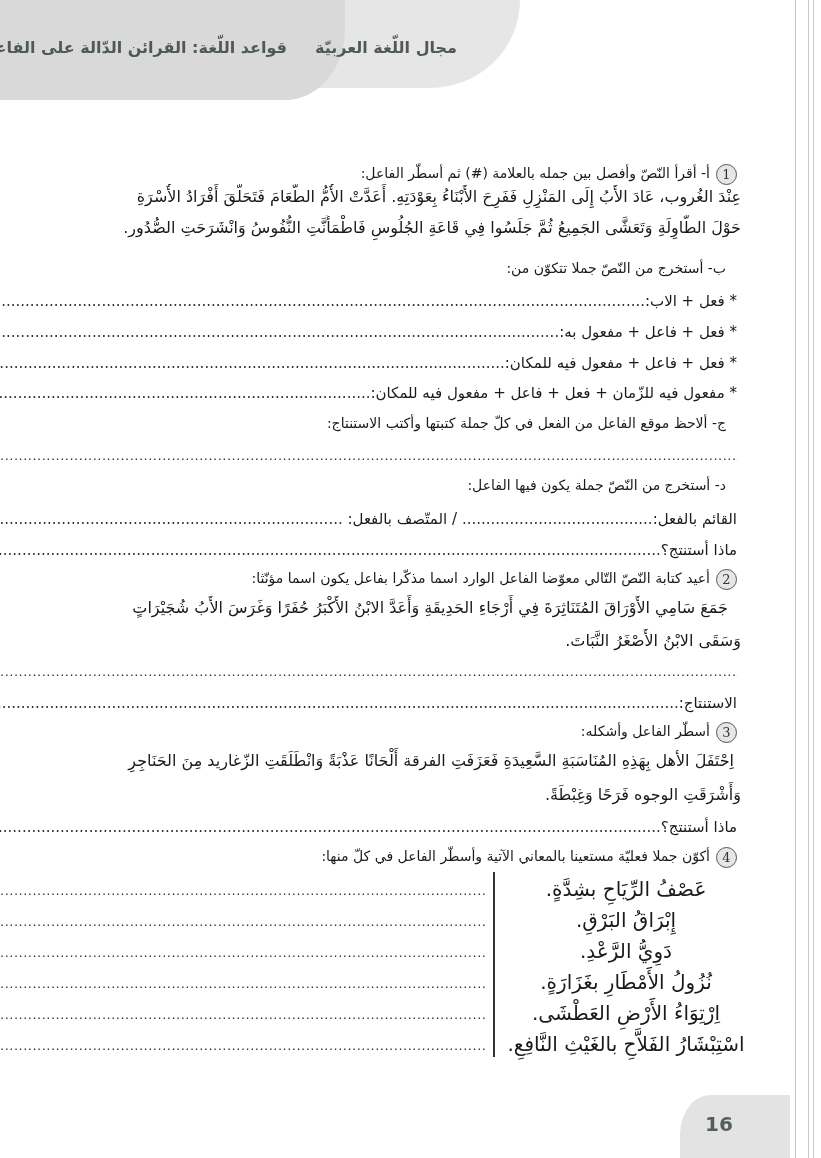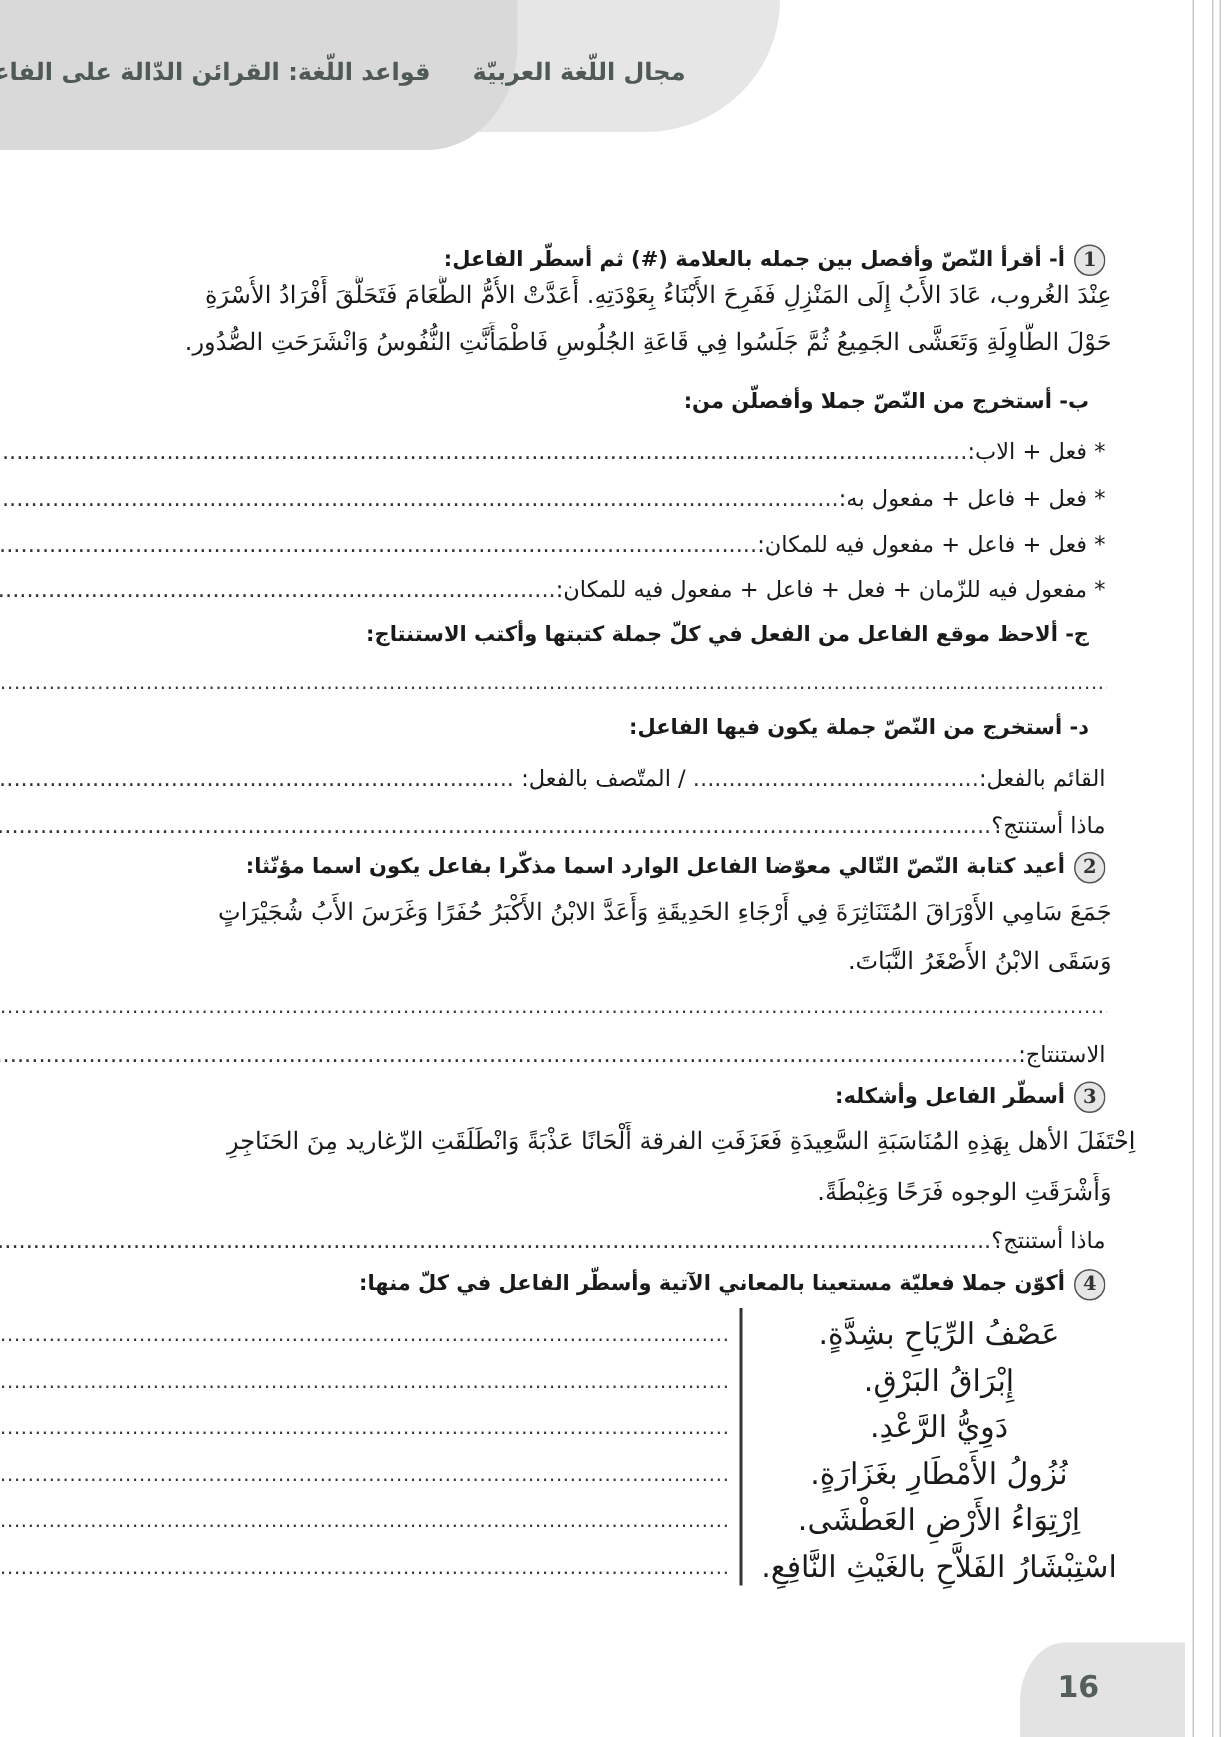--- a/index.html
+++ b/index.html
@@ -28,21 +28,21 @@
   .hdr-domain { left: 325px; width: 132px; text-align: right; }
   .hdr-lesson { left: 0; width: 287px; text-align: right; }
 
   
   .edge { position: absolute; top: 0; bottom: 0; width: 1px; background: #c9c9c9; }
 
   .line {
     position: absolute; right: 84px; left: 0; direction: rtl;
     white-space: nowrap; overflow: hidden; font-size: 15px; line-height: 26px;
   }
-  .q { font-weight: bold; font-size: 14px; margin-left: 43px; }
+  .q { font-weight: normal; font-size: 14px; margin-left: 43px; }
   .para { font-size: 16px; }
   .num {
     display: inline-block; width: 19px; height: 19px; border-radius: 50%;
     border: 1.5px solid #555; background: #e6e6e6; text-align: center;
     line-height: 19px; font-size: 13px; margin-left: 6px; vertical-align: middle;
     color: #333; font-family: "DejaVu Serif", serif;
   }
   .dots { color: #333; letter-spacing: 0.5px; }
   .full-dots {
     position: absolute; left: 0; direction: ltr; overflow: hidden; white-space: nowrap;
@@ -77,50 +77,50 @@
 
 <div class="edge" style="left:795px"></div>
 <div class="edge" style="left:808px"></div>
 <div class="edge" style="left:813px"></div>
 
 <div class="line q" style="top:160px;">
   <span class="num">1</span><span>أ- أقرأ النّصّ وأفصل بين جمله بالعلامة (#) ثم أسطّر الفاعل:</span>
 </div>
 <div class="line para" style="top:184px; right:80px;">عِنْدَ الغُروب، عَادَ الأَبُ إِلَى المَنْزِلِ فَفَرِحَ الأَبْنَاءُ بِعَوْدَتِهِ. أَعَدَّتْ الأُمُّ الطَّعَامَ فَتَحَلَّقَ أَفْرَادُ الأُسْرَةِ</div>
 <div class="line para" style="top:215px; right:80px;">حَوْلَ الطَّاوِلَةِ وَتَعَشَّى الجَمِيعُ ثُمَّ جَلَسُوا فِي قَاعَةِ الجُلُوسِ فَاطْمَأَنَّتِ النُّفُوسُ وَانْشَرَحَتِ الصُّدُور.</div>
-<div class="line q" style="top:255px; right:95px;">ب- أستخرج من النّصّ جملا وأفصلّن من:</div>
+<div class="line q" style="top:255px; right:95px;">ب- أستخرج من النّصّ جملا تتكوّن من:</div>
 
 <div class="line" style="top:288px;"><span>* فعل + الاب:</span><span class="dots">..................................................................................................................................................................................................................</span></div>
 <div class="line" style="top:319px;"><span>* فعل + فاعل + مفعول به:</span><span class="dots">..................................................................................................................................................................................................................</span></div>
 <div class="line" style="top:350px;"><span>* فعل + فاعل + مفعول فيه للمكان:</span><span class="dots">..................................................................................................................................................................................................................</span></div>
 <div class="line" style="top:380px;"><span>* مفعول فيه للزّمان + فعل + فاعل + مفعول فيه للمكان:</span><span class="dots">..................................................................................................................................................................................................................</span></div>
 
 <div class="line q" style="top:410px; right:95px;">ج- ألاحظ موقع الفاعل من الفعل في كلّ جملة كتبتها وأكتب الاستنتاج:</div>
 <div class="full-dots" style="top:448px; width:738px;">..................................................................................................................................................................................................................</div>
 
 <div class="line q" style="top:472px; right:95px;">د- أستخرج من النّصّ جملة يكون فيها الفاعل:</div>
 <div class="line" style="top:506px;">
   <span>القائم بالفعل:</span><span class="dots">........................................</span>
   <span>/</span>
   <span>المتّصف بالفعل:</span> <span class="dots">..................................................................................................................................................................................................................</span>
 </div>
 <div class="line" style="top:537px;"><span>ماذا أستنتج؟</span><span class="dots">..................................................................................................................................................................................................................</span></div>
 
 <div class="line q" style="top:565px;">
   <span class="num">2</span><span>أعيد كتابة النّصّ التّالي معوّضا الفاعل الوارد اسما مذكّرا بفاعل يكون اسما مؤنّثا:</span>
 </div>
-<div class="line para" style="top:595px; right:80px;">جَمَعَ سَامِي الأَوْرَاقَ المُتَنَاثِرَةَ فِي أَرْجَاءِ الحَدِيقَةِ وَأَعَدَّ الابْنُ الأَكْبَرُ حُفَرًا وَغَرَسَ الأَبُ شُجَيْرَاتٍ</div>
+<div class="line para" style="top:595px; right:93px;">جَمَعَ سَامِي الأَوْرَاقَ المُتَنَاثِرَةَ فِي أَرْجَاءِ الحَدِيقَةِ وَأَعَدَّ الابْنُ الأَكْبَرُ حُفَرًا وَغَرَسَ الأَبُ شُجَيْرَاتٍ</div>
 <div class="line para" style="top:628px; right:80px;">وَسَقَى الابْنُ الأَصْغَرُ النَّبَاتَ.</div>
 <div class="full-dots" style="top:664px; width:738px;">..................................................................................................................................................................................................................</div>
 <div class="line" style="top:690px;"><span>الاستنتاج:</span><span class="dots">..................................................................................................................................................................................................................</span></div>
 
 <div class="line q" style="top:718px;">
   <span class="num">3</span><span>أسطّر الفاعل وأشكله:</span>
 </div>
-<div class="line para" style="top:748px; right:64px;">اِحْتَفَلَ الأهل بِهَذِهِ المُنَاسَبَةِ السَّعِيدَةِ فَعَزَفَتِ الفرقة أَلْحَانًا عَذْبَةً وَانْطَلَقَتِ الزّغاريد مِنَ الحَنَاجِرِ</div>
+<div class="line para" style="top:748px; right:87px;">اِحْتَفَلَ الأهل بِهَذِهِ المُنَاسَبَةِ السَّعِيدَةِ فَعَزَفَتِ الفرقة أَلْحَانًا عَذْبَةً وَانْطَلَقَتِ الزّغاريد مِنَ الحَنَاجِرِ</div>
 <div class="line para" style="top:782px; right:80px;padding-left:36px;">وَأَشْرَقَتِ الوجوه فَرَحًا وَغِبْطَةً.</div>
 <div class="line" style="top:814px;"><span>ماذا أستنتج؟</span><span class="dots">..................................................................................................................................................................................................................</span></div>
 
 <div class="line q" style="top:843px;">
   <span class="num">4</span><span>أكوّن جملا فعليّة مستعينا بالمعاني الآتية وأسطّر الفاعل في كلّ منها:</span>
 </div>
 <div class="vbar"></div>
 
 <div class="table-row-right" style="top:877px;">عَصْفُ الرِّيَاحِ بشِدَّةٍ.</div>
 <div class="table-row-left" style="top:883px;">..................................................................................................................................................................................................................</div>

